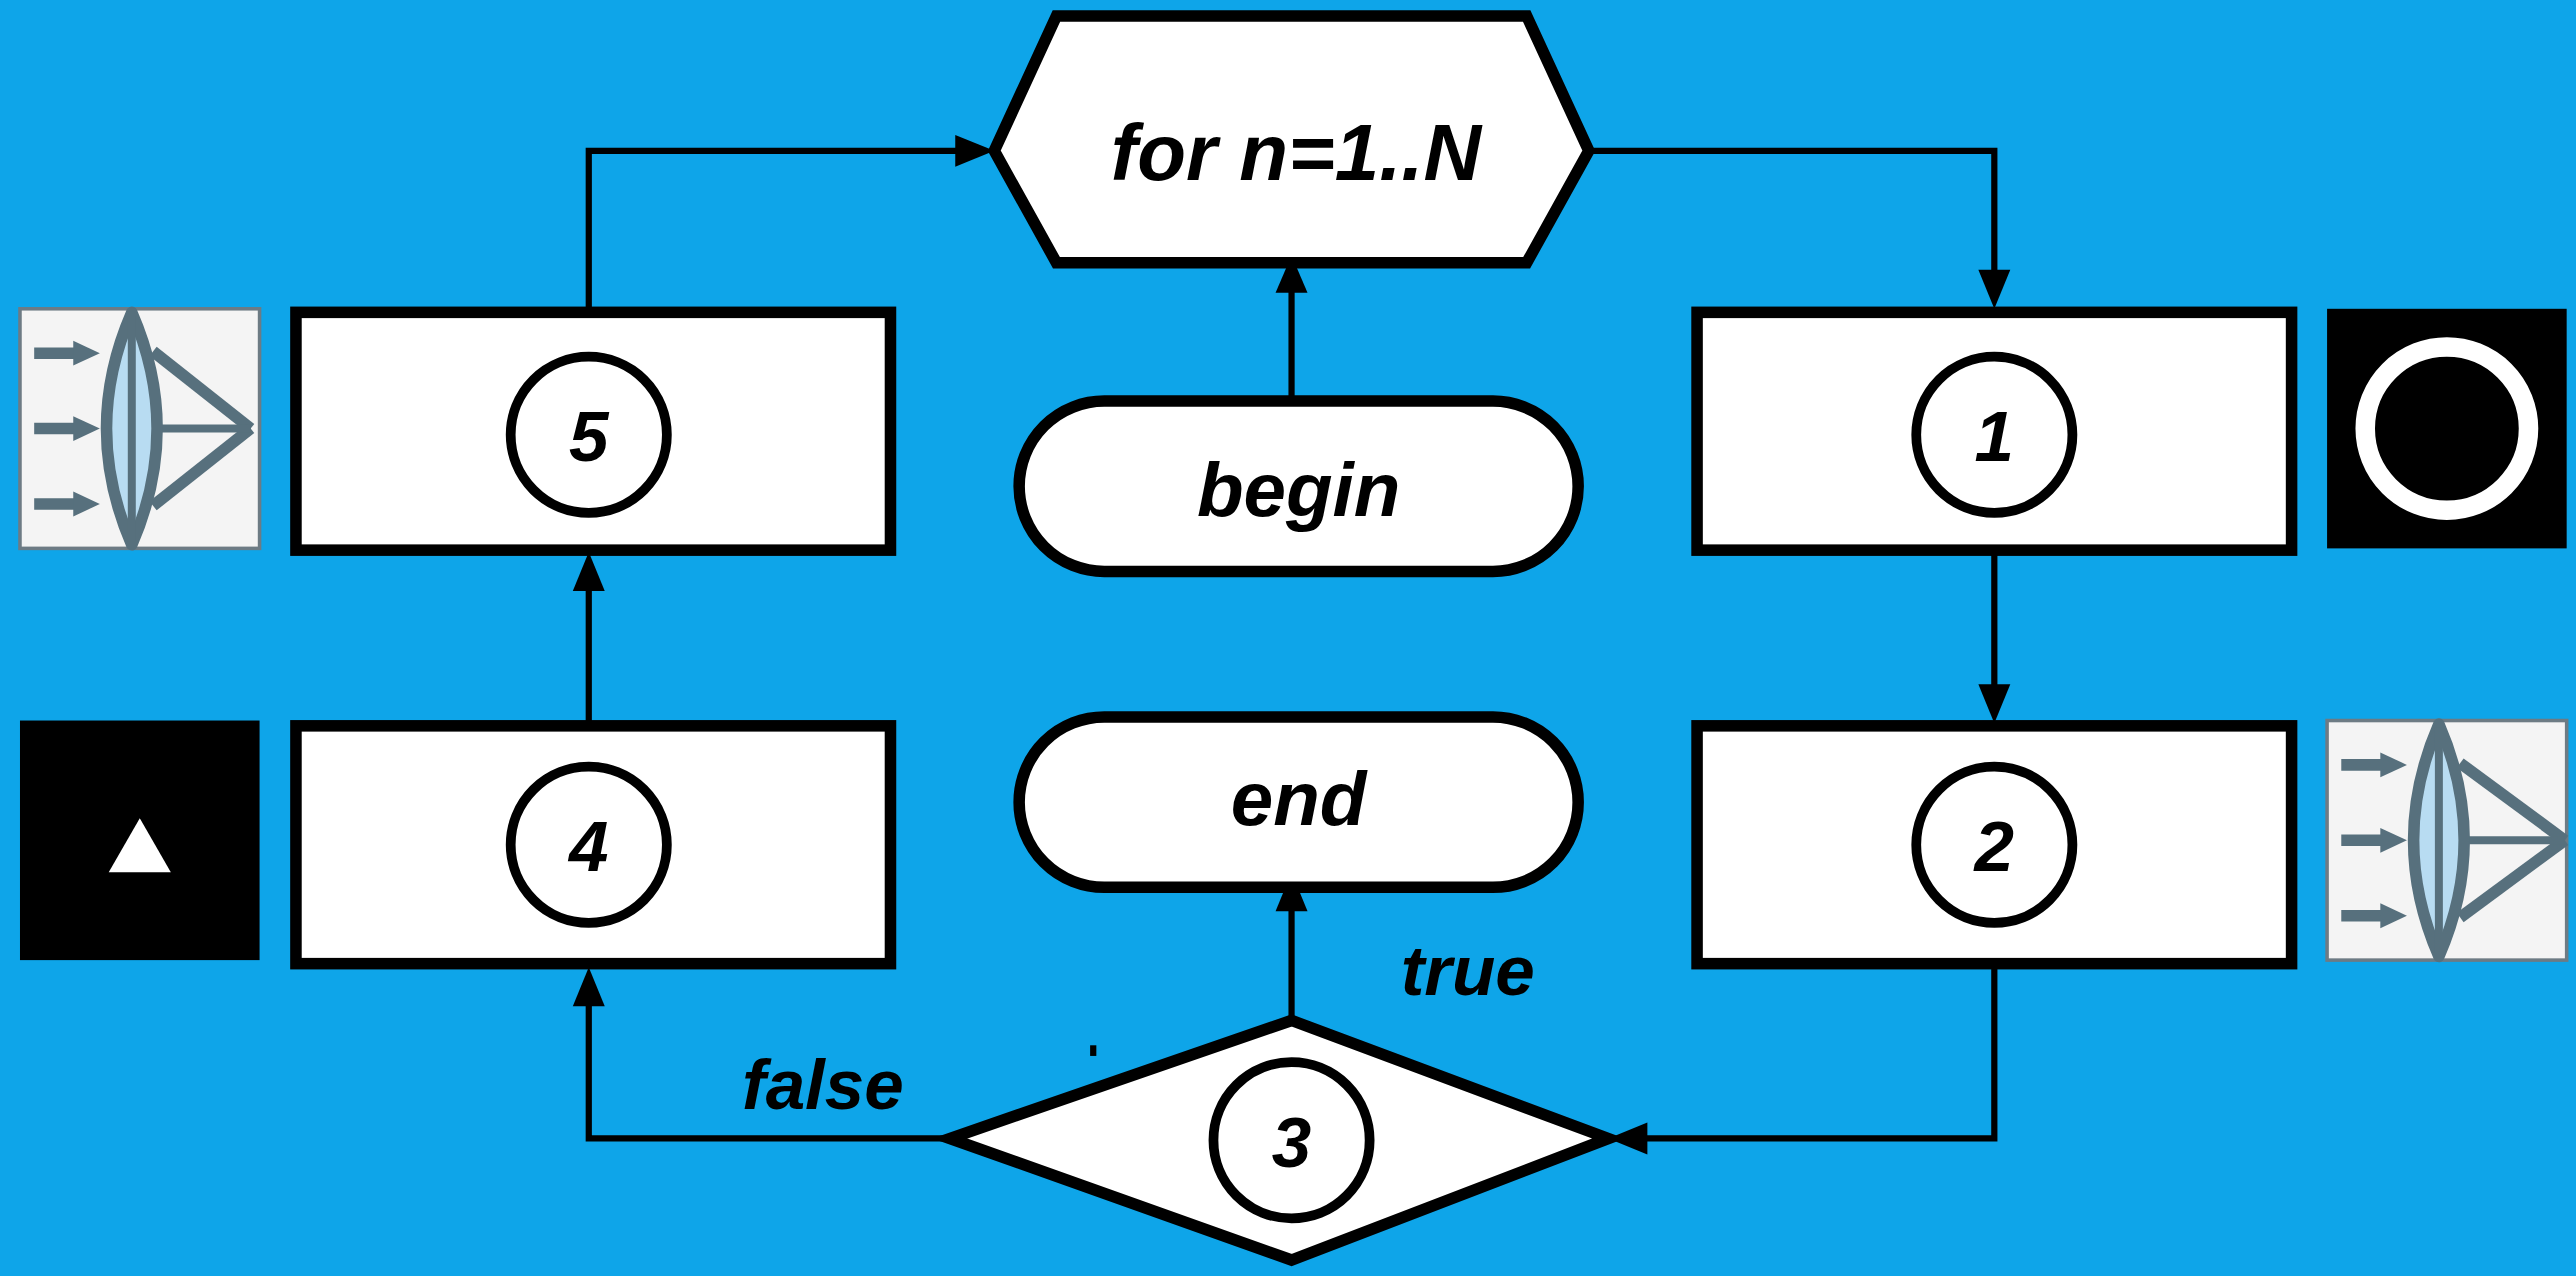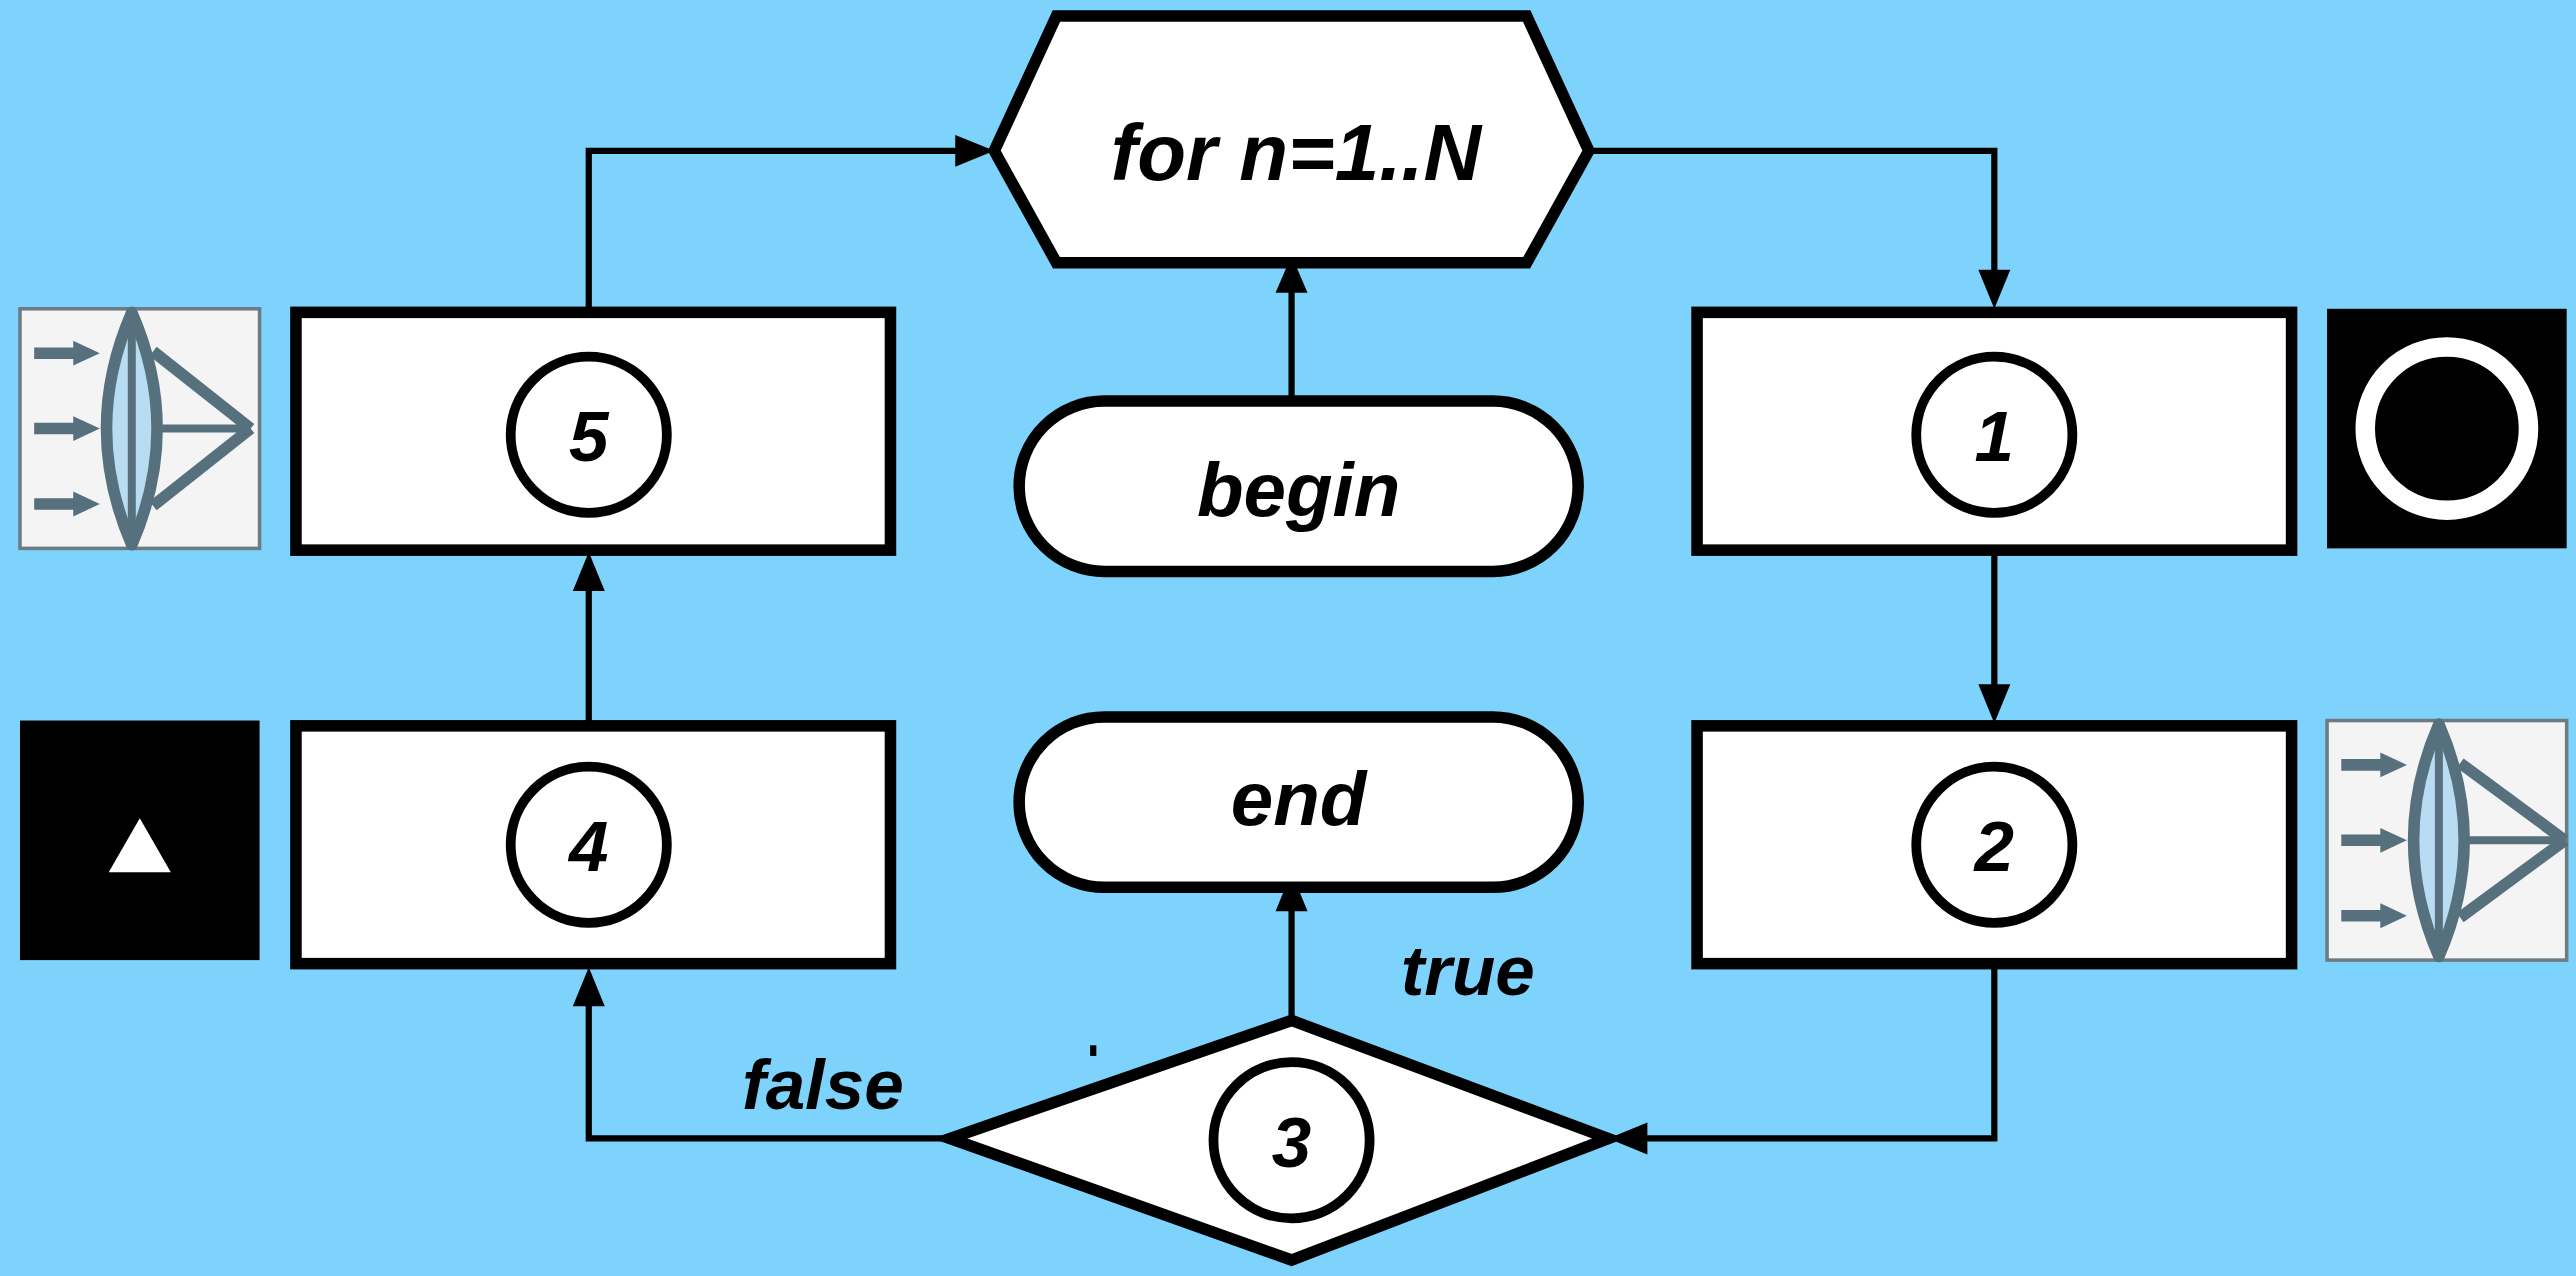--- a/index.html
+++ b/index.html
@@ -10,21 +10,21 @@
   body {
     width: 2576px;
     height: 1276px;
     overflow: hidden;
     font-family: "Liberation Sans", sans-serif;
   }
   #diagram-root {
     position: relative;
     width: 2576px;
     height: 1276px;
-    background: #7dd3fc;
+    background: #0ea5e9;
   }
   svg.flow {
     position: absolute;
     top: 0;
     left: 0;
     width: 2576px;
     height: 1276px;
   }
   .shape-stroke {
     fill: #ffffff;

